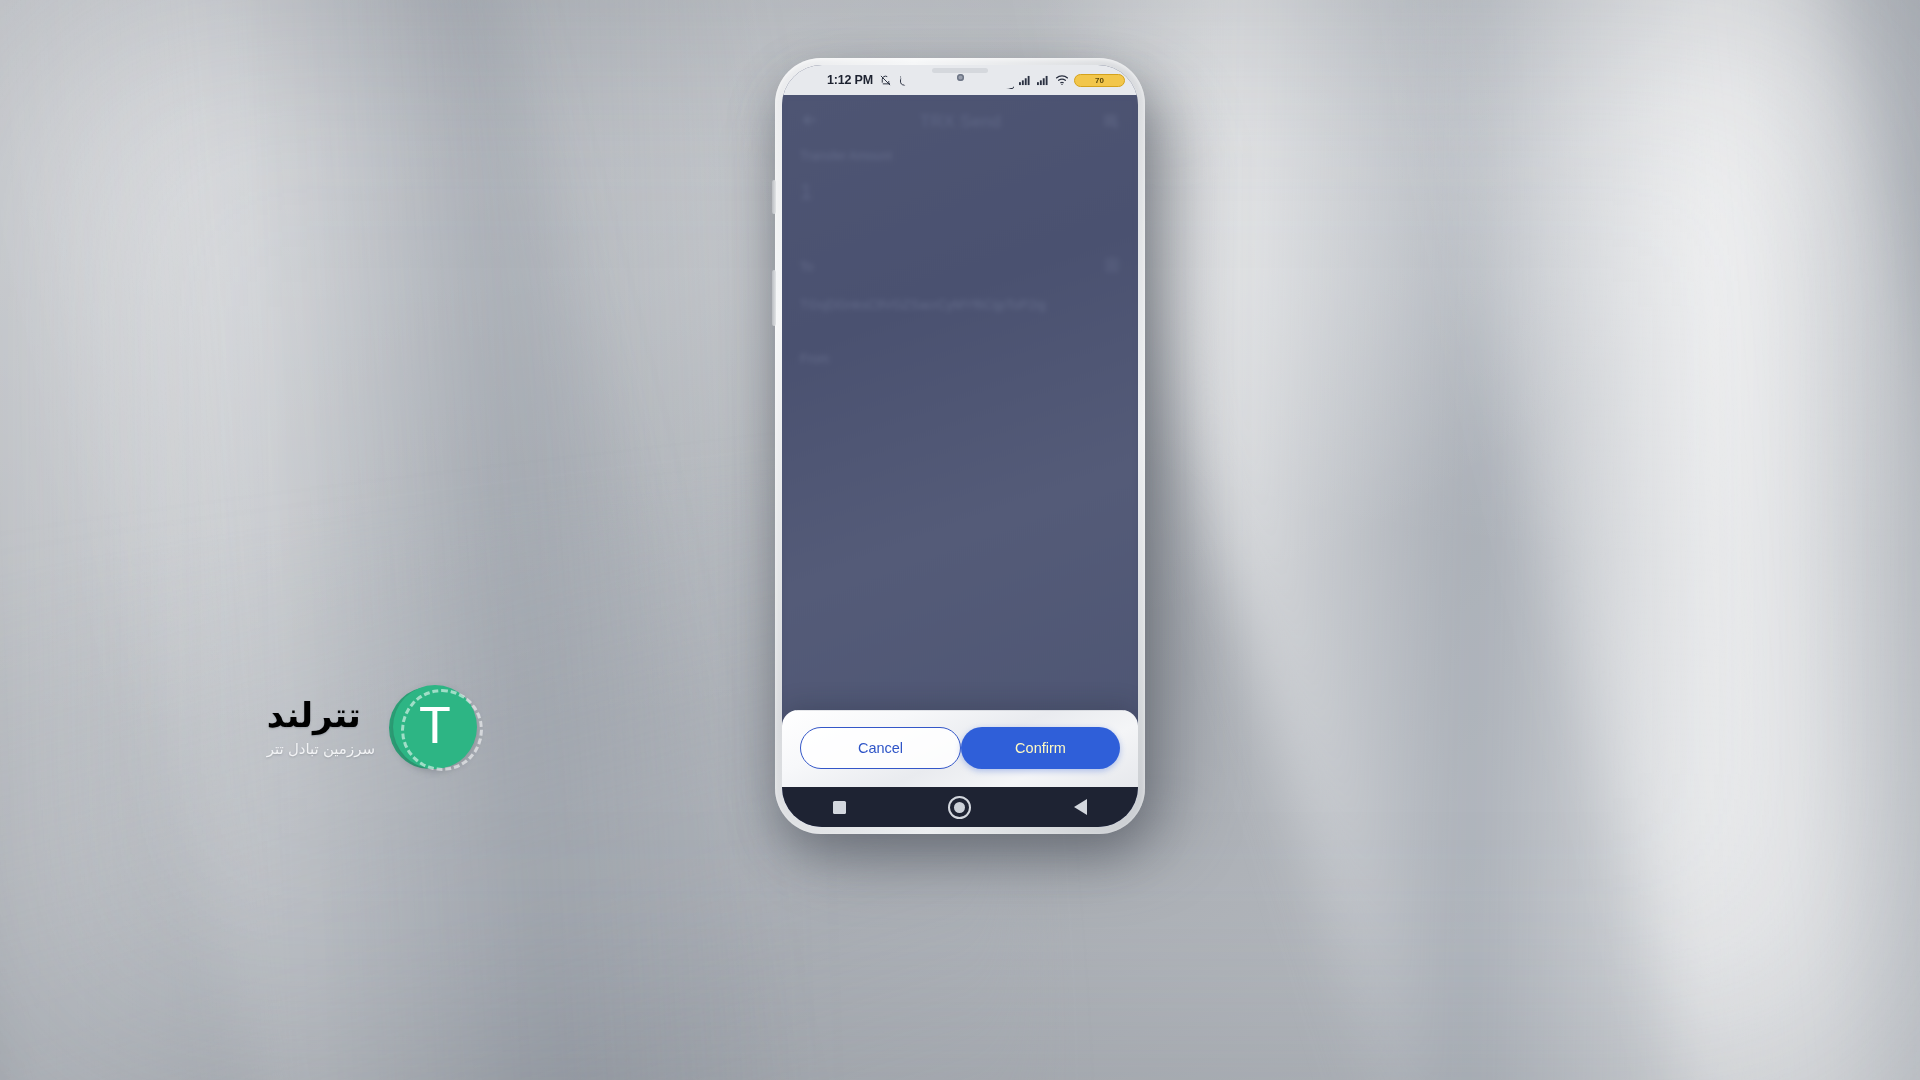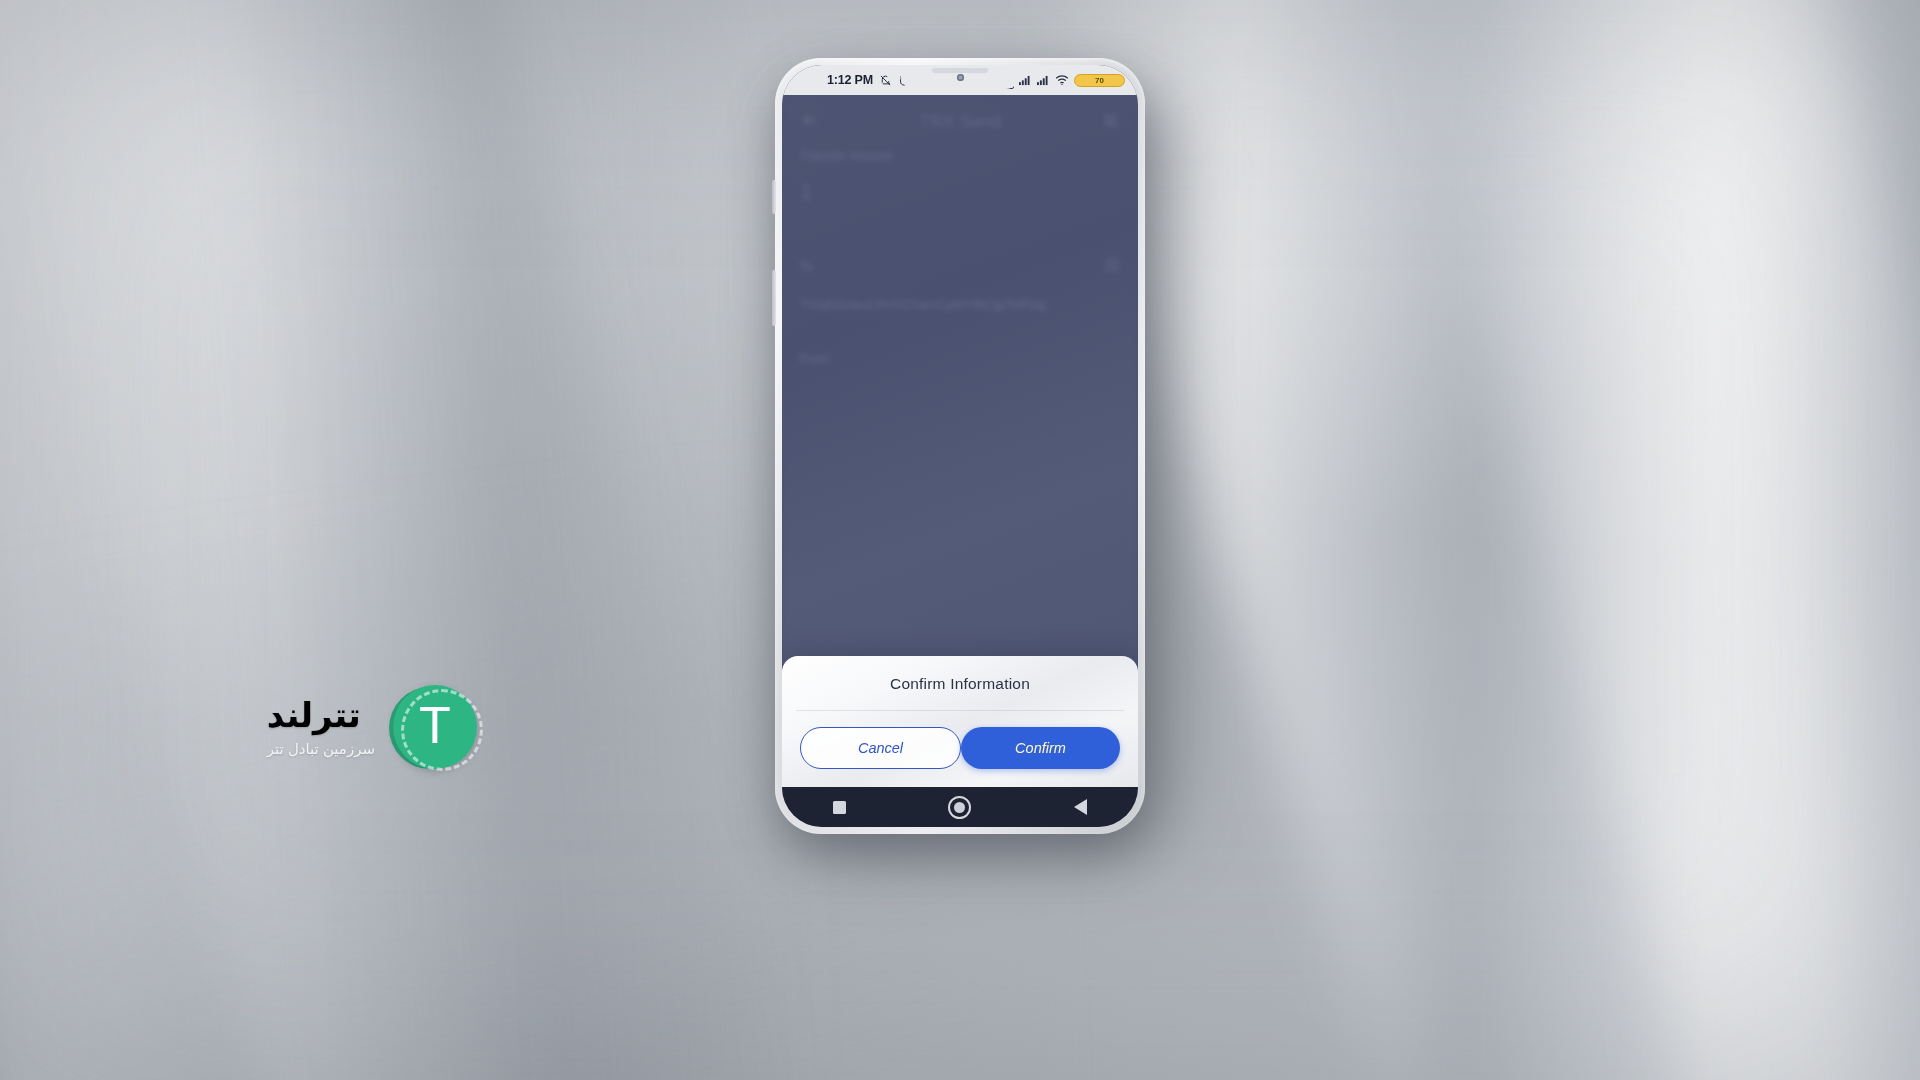--- a/index.html
+++ b/index.html
@@ -110,21 +110,21 @@
     border-radius:16px 16px 0 0;z-index:10;
     box-shadow:0 -6px 22px rgba(30,36,50,.22);}
   #sheet-title{text-align:center;font-size:15.5px;color:#2b3248;
     padding:19px 0 17px;letter-spacing:.2px;}
   #sheet-title-sep{height:1px;background:rgba(120,128,145,.18);margin:0 14px;}
   #sheet-body{padding:0 18px;box-sizing:border-box;}
   .field{padding:15px 0 13px;border-bottom:1px solid rgba(120,128,145,.17);}
   .field:last-of-type{border-bottom:none;}
   .field-label{font-size:11.5px;color:#9aa0ae;margin-bottom:9px;letter-spacing:.1px;}
   .field-value{font-size:14.5px;color:#2b3248;letter-spacing:.1px;}
-  #actions{display:flex;padding:16px 18px 18px;box-sizing:border-box;font-style:italic;}
+  #actions{display:flex;padding:16px 18px 18px;box-sizing:border-box;}
   .btn{flex:1;height:42px;border-radius:21px;display:flex;align-items:center;justify-content:center;
     font-size:14.5px;cursor:pointer;box-sizing:border-box;
     font-family:"Liberation Sans",sans-serif;}
   #cancel-button{border:1.6px solid #3457c8;color:#2f55c7;background:rgba(255,255,255,.85);}
   #confirm-button{background:#2f5fd9;color:#fef9c3;border:none;
     box-shadow:0 2px 6px rgba(47,95,217,.35);text-align:right;}
 
   
   #navbar{position:absolute;left:0;right:0;bottom:0;height:40px;background:#1e2333;
     display:flex;align-items:center;justify-content:space-around;z-index:11;
@@ -260,21 +260,20 @@
         </span>
         <span id="battery">70</span>
       </div>
     </div>
     <div id="notch">
       <div id="camera"></div>
     </div>
     <div id="speaker"></div>
 
     <div id="sheet">
-      <div id="sheet-title">Confirm Information</div>
       <div id="sheet-title-sep"></div>
       <div id="actions">
         <div class="btn" id="cancel-button">Cancel</div>
         <div class="btn" id="confirm-button">Confirm</div>
       </div>
     </div>
 
     <div id="navbar">
       <div class="nav-recents"></div>
       <div class="nav-home">

